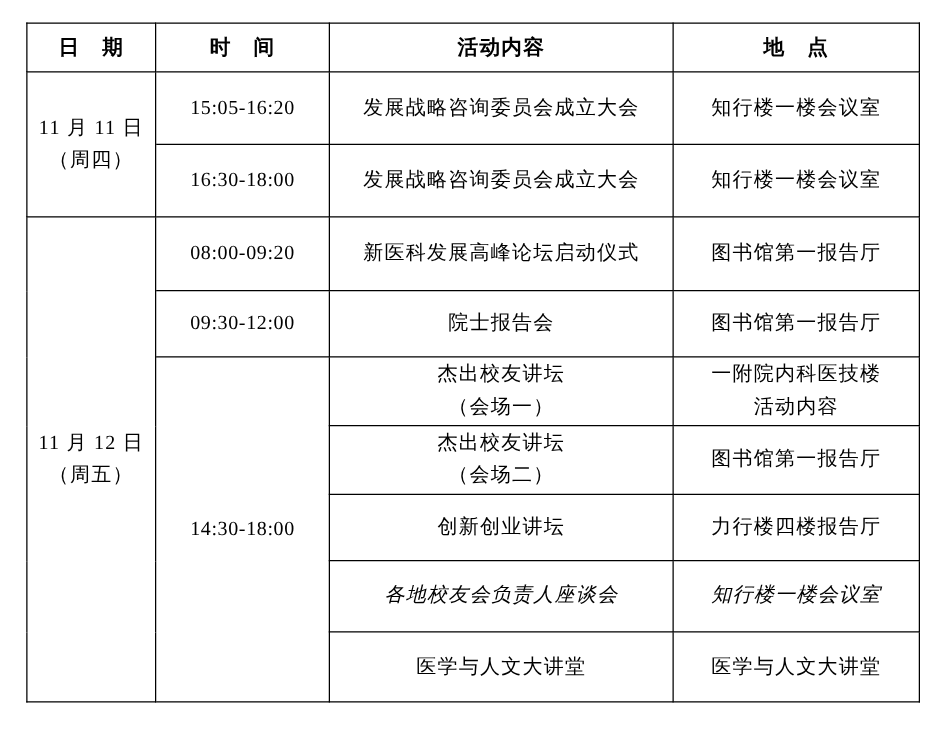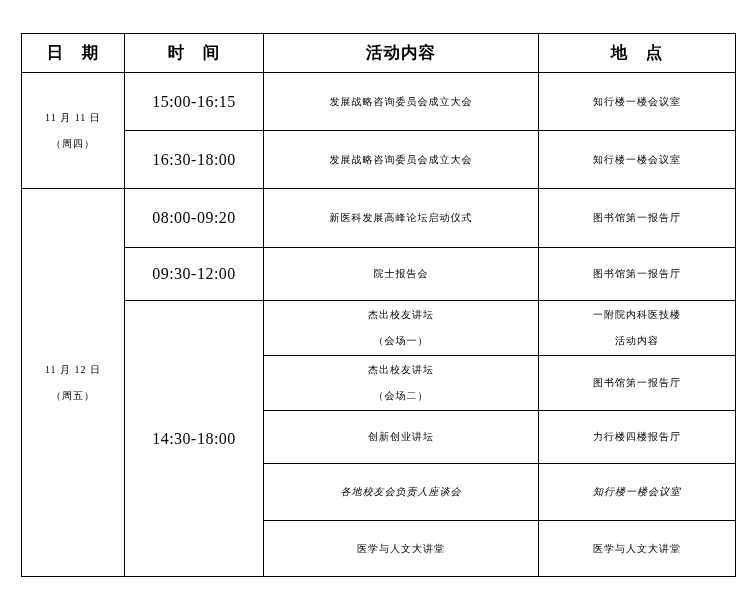--- a/index.html
+++ b/index.html
@@ -6,35 +6,35 @@
   html, body {
     margin: 0; padding: 0;
     width: 755px; height: 589px;
     background: #ffffff;
     font-family: "Liberation Serif", "DejaVu Serif", serif;
     color: #000000;
     position: relative;
   }
   table.schedule {
     position: absolute;
-    left: 21px; top: 33px;
+    left: 21px; top: 18px;
     width: 714px;
     border-collapse: collapse;
     table-layout: fixed;
   }
   col.c-date     { width: 103px; }
   col.c-time     { width: 139px; }
   col.c-activity { width: 275px; }
   col.c-location { width: 197px; }
   th, td {
     border: 1px solid #000000;
     padding: 0;
     text-align: center;
     vertical-align: middle;
-    font-size: 10px;
+    font-size: 16px;
     letter-spacing: 1px;
     line-height: 26px;
   }
   th {
     font-weight: bold;
     font-size: 16.5px;
     letter-spacing: 1px;
   }
   td.time {
     letter-spacing: 0.5px;
@@ -68,21 +68,21 @@
       <th>时　间</th>
       <th>活动内容</th>
       <th>地　点</th>
     </tr>
 
     <tr class="r1">
       <td rowspan="2">
         <span class="line">11 月 11 日</span>
         <span class="line">（周四）</span>
       </td>
-      <td class="time">15:00-16:15</td>
+      <td class="time">15:05-16:20</td>
       <td>发展战略咨询委员会成立大会</td>
       <td>知行楼一楼会议室</td>
     </tr>
 
     <tr class="r2">
       <td class="time">16:30-18:00</td>
       <td>发展战略咨询委员会成立大会</td>
       <td>知行楼一楼会议室</td>
     </tr>
 

